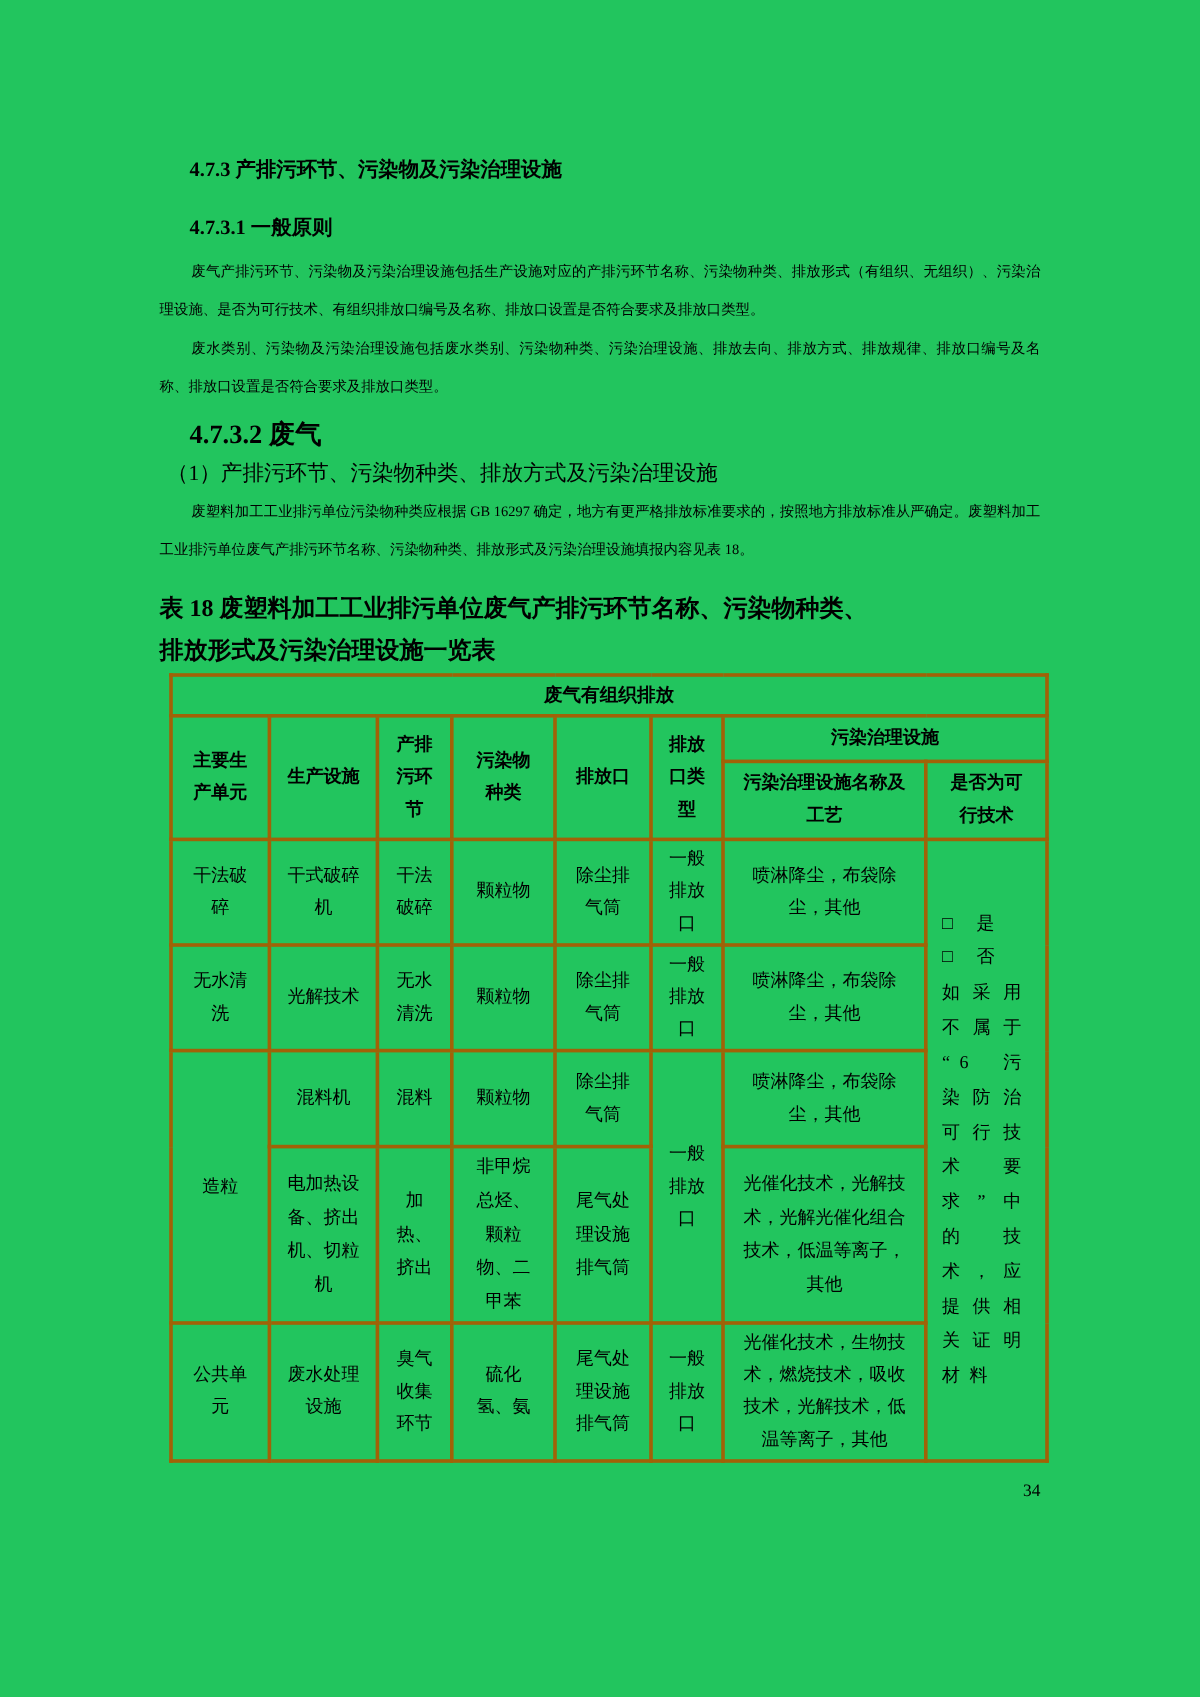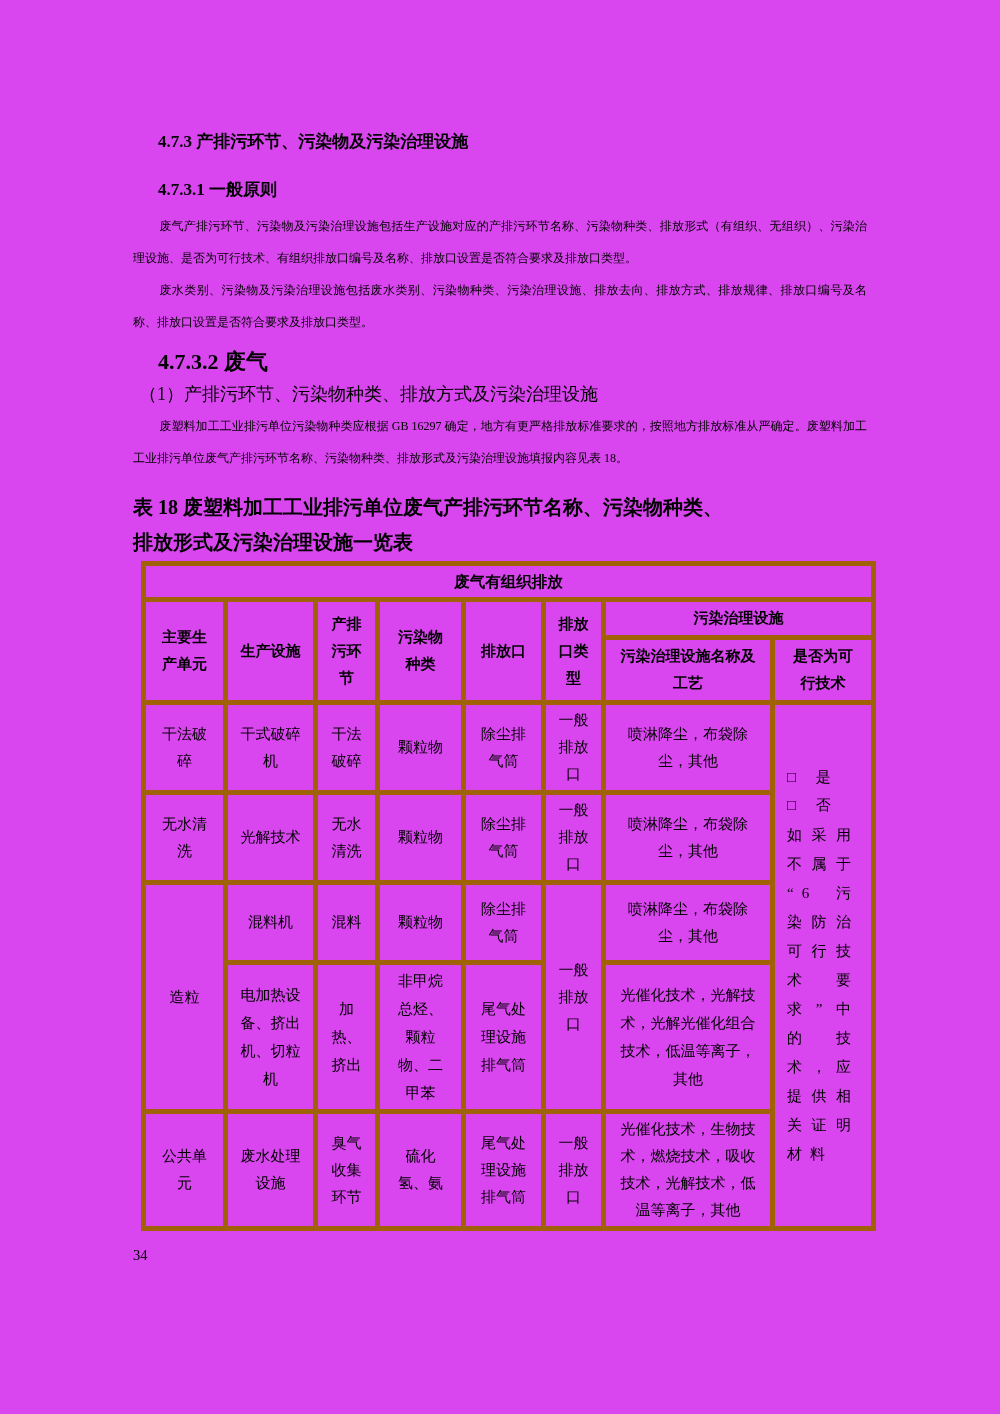--- a/index.html
+++ b/index.html
@@ -1,55 +1,55 @@
 <!DOCTYPE html>
 <html lang="zh"><head>
 <meta charset="utf-8">
 <style>
   html,body{margin:0;padding:0;background:#e8e8e8;}
   .page{
-    width:1000px;height:1414px;margin:0 auto;background:#d946ef;
+    width:1000px;height:1414px;margin:0 auto;background:#22c55e;
     box-sizing:border-box;padding:130px 133px 0 133px;
     font-family:"Liberation Serif","DejaVu Serif",serif;
     color:#000;overflow:hidden;
   }
   .sec-heading{font-size:17px;font-weight:bold;line-height:24px;margin:0 0 0 25px;}
   .sub-heading{font-size:17px;font-weight:bold;line-height:24px;margin:24px 0 0 25px;}
   .sub-heading2{font-size:22px;font-weight:bold;line-height:24px;margin:12px 0 0 25px;}
   .body-p{font-size:12px;line-height:32px;text-align:justify;margin:0;text-indent:2.2em;}
   .body-p.first{margin-top:8px;}
   .list-line{font-size:18px;line-height:32px;margin:4px 0 0 0;padding-left:6px;}
   .tbl-caption{font-size:20px;font-weight:bold;text-align:left;line-height:35px;margin:16px 0 0 0;}
   table.t18{
     border-collapse:collapse;table-layout:fixed;width:730px;margin:1px 0 0 8px;
     font-size:15px;line-height:27px;
   }
   table.t18 td{
-    border:5px solid #a16207;text-align:center;vertical-align:middle;
+    border:3px solid #a16207;text-align:center;vertical-align:middle;
     padding:2px 12px;box-sizing:border-box;overflow-wrap:break-word;
   }
   table.t18{border:2px solid #000;}
   td.banner{height:34px;font-weight:bold;font-size:15.5px;}
   td.th{font-weight:bold;}
   td.th-narrow{padding:2px 20px;}
   td.c-outlet-type{padding:2px 5px;}
   tr.hrow-a{height:38px;}
   tr.hrow-b{height:65px;}
   tr.r1{height:56px;}
   tr.r2{height:54px;}
   tr.r3{height:80px;}
   tr.r4{height:125px;line-height:28px;}
   tr.r5{height:102px;line-height:27px;}
   td.feas{vertical-align:middle;padding:4px 7px;}
   .feas-line{text-align:left;letter-spacing:8px;line-height:28px;white-space:nowrap;}
   .feas-note{
     text-align:justify;text-justify:inter-character;letter-spacing:8px;
     line-height:29px;word-break:break-all;margin-top:2px;
   }
-  .page-number{font-size:14.5px;text-align:left;margin-top:16px;}
+  .page-number{font-size:14.5px;text-align:right;margin-top:16px;}
 </style>
 </head>
 <body>
 
 <div class="page">
 
   <h2 class="sec-heading">4.7.3 产排污环节、污染物及污染治理设施</h2>
   <h3 class="sub-heading">4.7.3.1 一般原则</h3>
 
   <p class="body-p first">废气产排污环节、污染物及污染治理设施包括生产设施对应的产排污环节名称、污染物种类、排放形式（有组织、无组织）、污染治理设施、是否为可行技术、有组织排放口编号及名称、排放口设置是否符合要求及排放口类型。</p>

